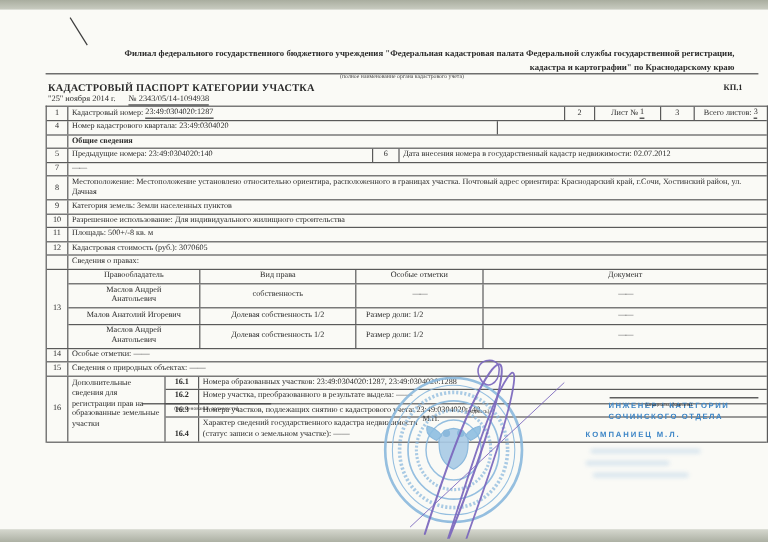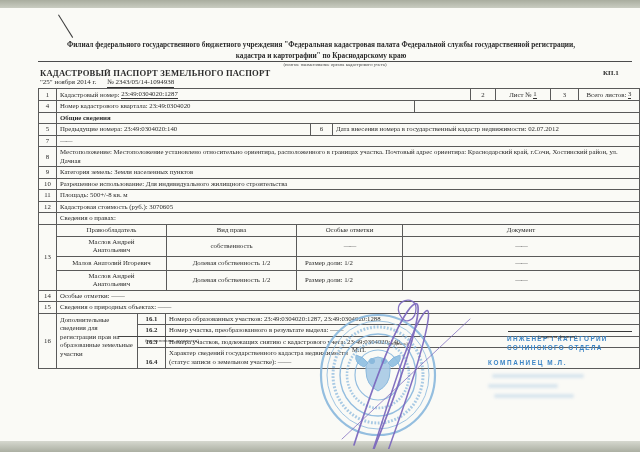--- a/index.html
+++ b/index.html
@@ -5,21 +5,21 @@
   html,body{margin:0;padding:0;background:#9a9e92;}
   .page{position:relative;width:640px;height:452px;background:#fafaf6;overflow:hidden;
         font-family:"Liberation Serif",serif;color:#2b2b2b;}
   .band-top{position:absolute;top:0;left:0;width:640px;height:8px;
         background:linear-gradient(#a9ad9f,#c9ccc1);}
   .band-bottom{position:absolute;bottom:0;left:0;width:640px;height:11px;
         background:linear-gradient(#d6d8cf,#abafa2);}
   .penmark{position:absolute;left:58px;top:15px;width:1px;height:27px;background:#3d3d3d;
         transform:rotate(-32deg);transform-origin:top left;}
 
-  .org{position:absolute;top:40px;left:30px;width:582px;text-align:center;font-weight:bold;
+  .org{position:absolute;top:40px;left:30px;width:582px;text-align:right;font-weight:bold;
         font-size:7.3px;line-height:1.45;}
   .org-rule{position:absolute;top:61px;left:38px;width:594px;border-top:1px solid #4c4c4c;}
   .org-caption{position:absolute;top:62px;left:38px;width:594px;text-align:center;font-size:4.8px;color:#444;}
   .title{position:absolute;top:68px;left:40px;font-weight:bold;font-size:8.6px;letter-spacing:.2px;}
   .form-code{position:absolute;top:69px;left:603px;font-weight:bold;font-size:7px;}
   .dateline{position:absolute;top:78px;left:40px;font-size:7px;}
   .dateline .docnum{margin-left:9px;border-bottom:1px solid #333;padding-bottom:.5px;}
   .u{border-bottom:1px solid #333;}
 
   .doc-table{position:absolute;top:88px;left:38px;width:600px;border:1px solid #5a5a5a;border-bottom:none;
@@ -61,21 +61,21 @@
   <div class="band-top"></div>
   <div class="penmark"></div>
 
   <div class="org">
     <span>Филиал федерального государственного бюджетного учреждения "Федеральная кадастровая палата Федеральной службы государственной регистрации,</span><br>
     <span>кадастра и картографии" по Краснодарскому краю</span>
   </div>
   <div class="org-rule"></div>
   <div class="org-caption">(полное наименование органа кадастрового учета)</div>
 
-  <div class="title">КАДАСТРОВЫЙ ПАСПОРТ ЗЕМЕЛЬНОГО ПАСПОРТ</div>
+  <div class="title">КАДАСТРОВЫЙ ПАСПОРТ КАТЕГОРИИ УЧАСТКА</div>
   <div class="form-code">КП.1</div>
   <div class="dateline">
     <span>"25" ноября 2014 г.</span>
     <span class="docnum">№ 2343/05/14-1094938</span>
   </div>
 
   <div class="doc-table">
 
     <div class="tr" style="min-height:11px">
       <div class="td num">1</div>

